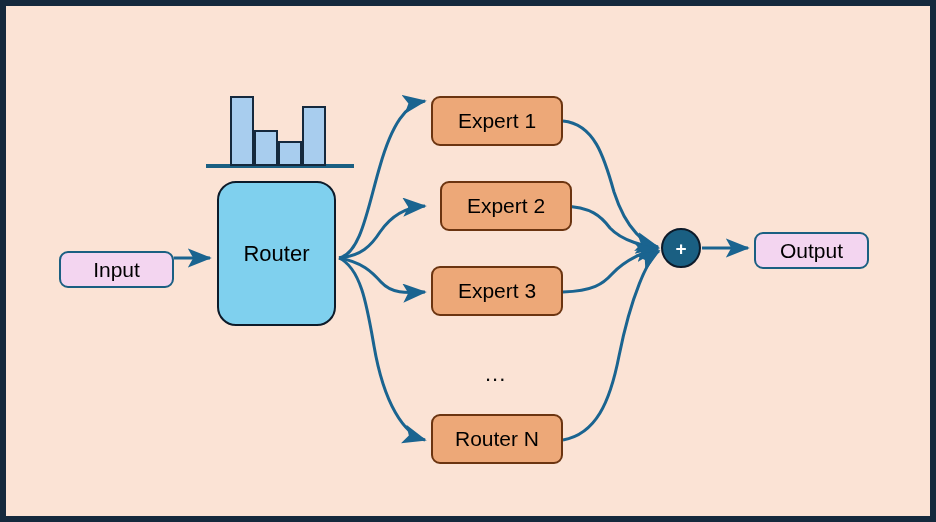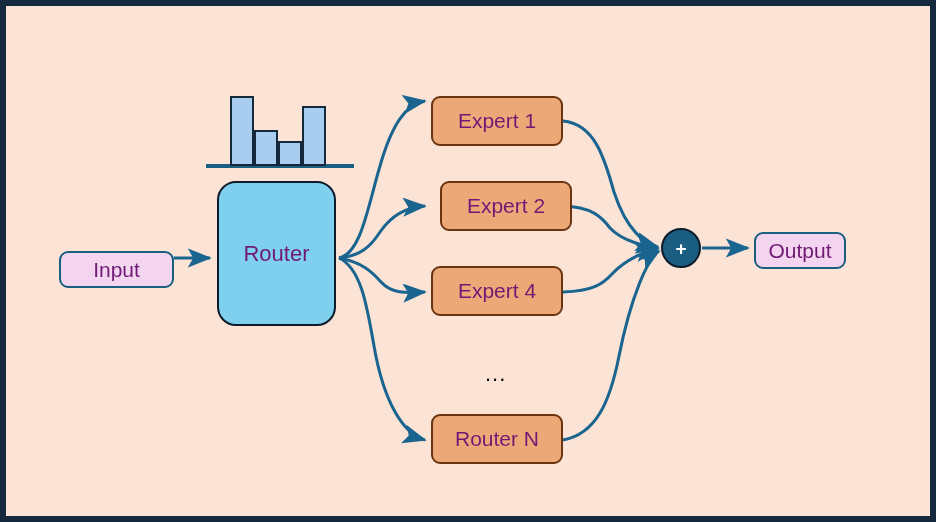--- a/index.html
+++ b/index.html
@@ -11,21 +11,21 @@
     box-sizing:border-box;
     font-family:"Liberation Sans", sans-serif;
     overflow:hidden;
   }
   #edges{position:absolute;left:0;top:0;width:936px;height:522px;}
   .node{
     position:absolute;
     box-sizing:border-box;
     display:flex;align-items:center;justify-content:center;
     text-align:center;
-    color:#701a75;
+    color:#000000;
     white-space:nowrap;
   }
   .io-node{
     background:#f3d5f0;
     border:2px solid #1a5f82;
     border-radius:9px;
     font-size:21px;
   }
   .router-node{
     background:#7fd0ee;
@@ -100,33 +100,33 @@
   </div>
 
   <div class="node router-node" id="router-node" style="left: 211px; top: 175px; width: 119px; height: 145px;">
     <span>Router</span>
   </div>
 
   <div class="node sum-node" id="sum-node" style="left: 655px; top: 222px; width: 40px; height: 40px;">
     <span>+</span>
   </div>
 
-  <div class="node io-node" id="output-node" style="left: 748px; top: 226px; width: 92px; height: 37px;">
+  <div class="node io-node" id="output-node" style="left: 748px; top: 226px; width: 115px; height: 37px;">
     <span>Output</span>
   </div>
 
   <div id="experts-layer">
       <div class="node expert-node" style="left: 425px; top: 90px; width: 132px; height: 50px;">
         <span>Expert 1</span>
       </div>
       <div class="node expert-node" style="left: 434px; top: 175px; width: 132px; height: 50px;">
         <span>Expert 2</span>
       </div>
       <div class="node expert-node" style="left: 425px; top: 260px; width: 132px; height: 50px;">
-        <span>Expert 4</span>
+        <span>Expert 3</span>
       </div>
       <div class="node expert-node" style="left: 425px; top: 408px; width: 132px; height: 50px;">
         <span>Router N</span>
       </div>
     </div>
 
   <div class="ellipsis" id="ellipsis-node" style="left: 479px; top: 355px;">...</div>
 
   <div id="histogram-layer">
       <div class="hist-baseline" style="left: 200px; top: 158px; width: 148px;"></div>

